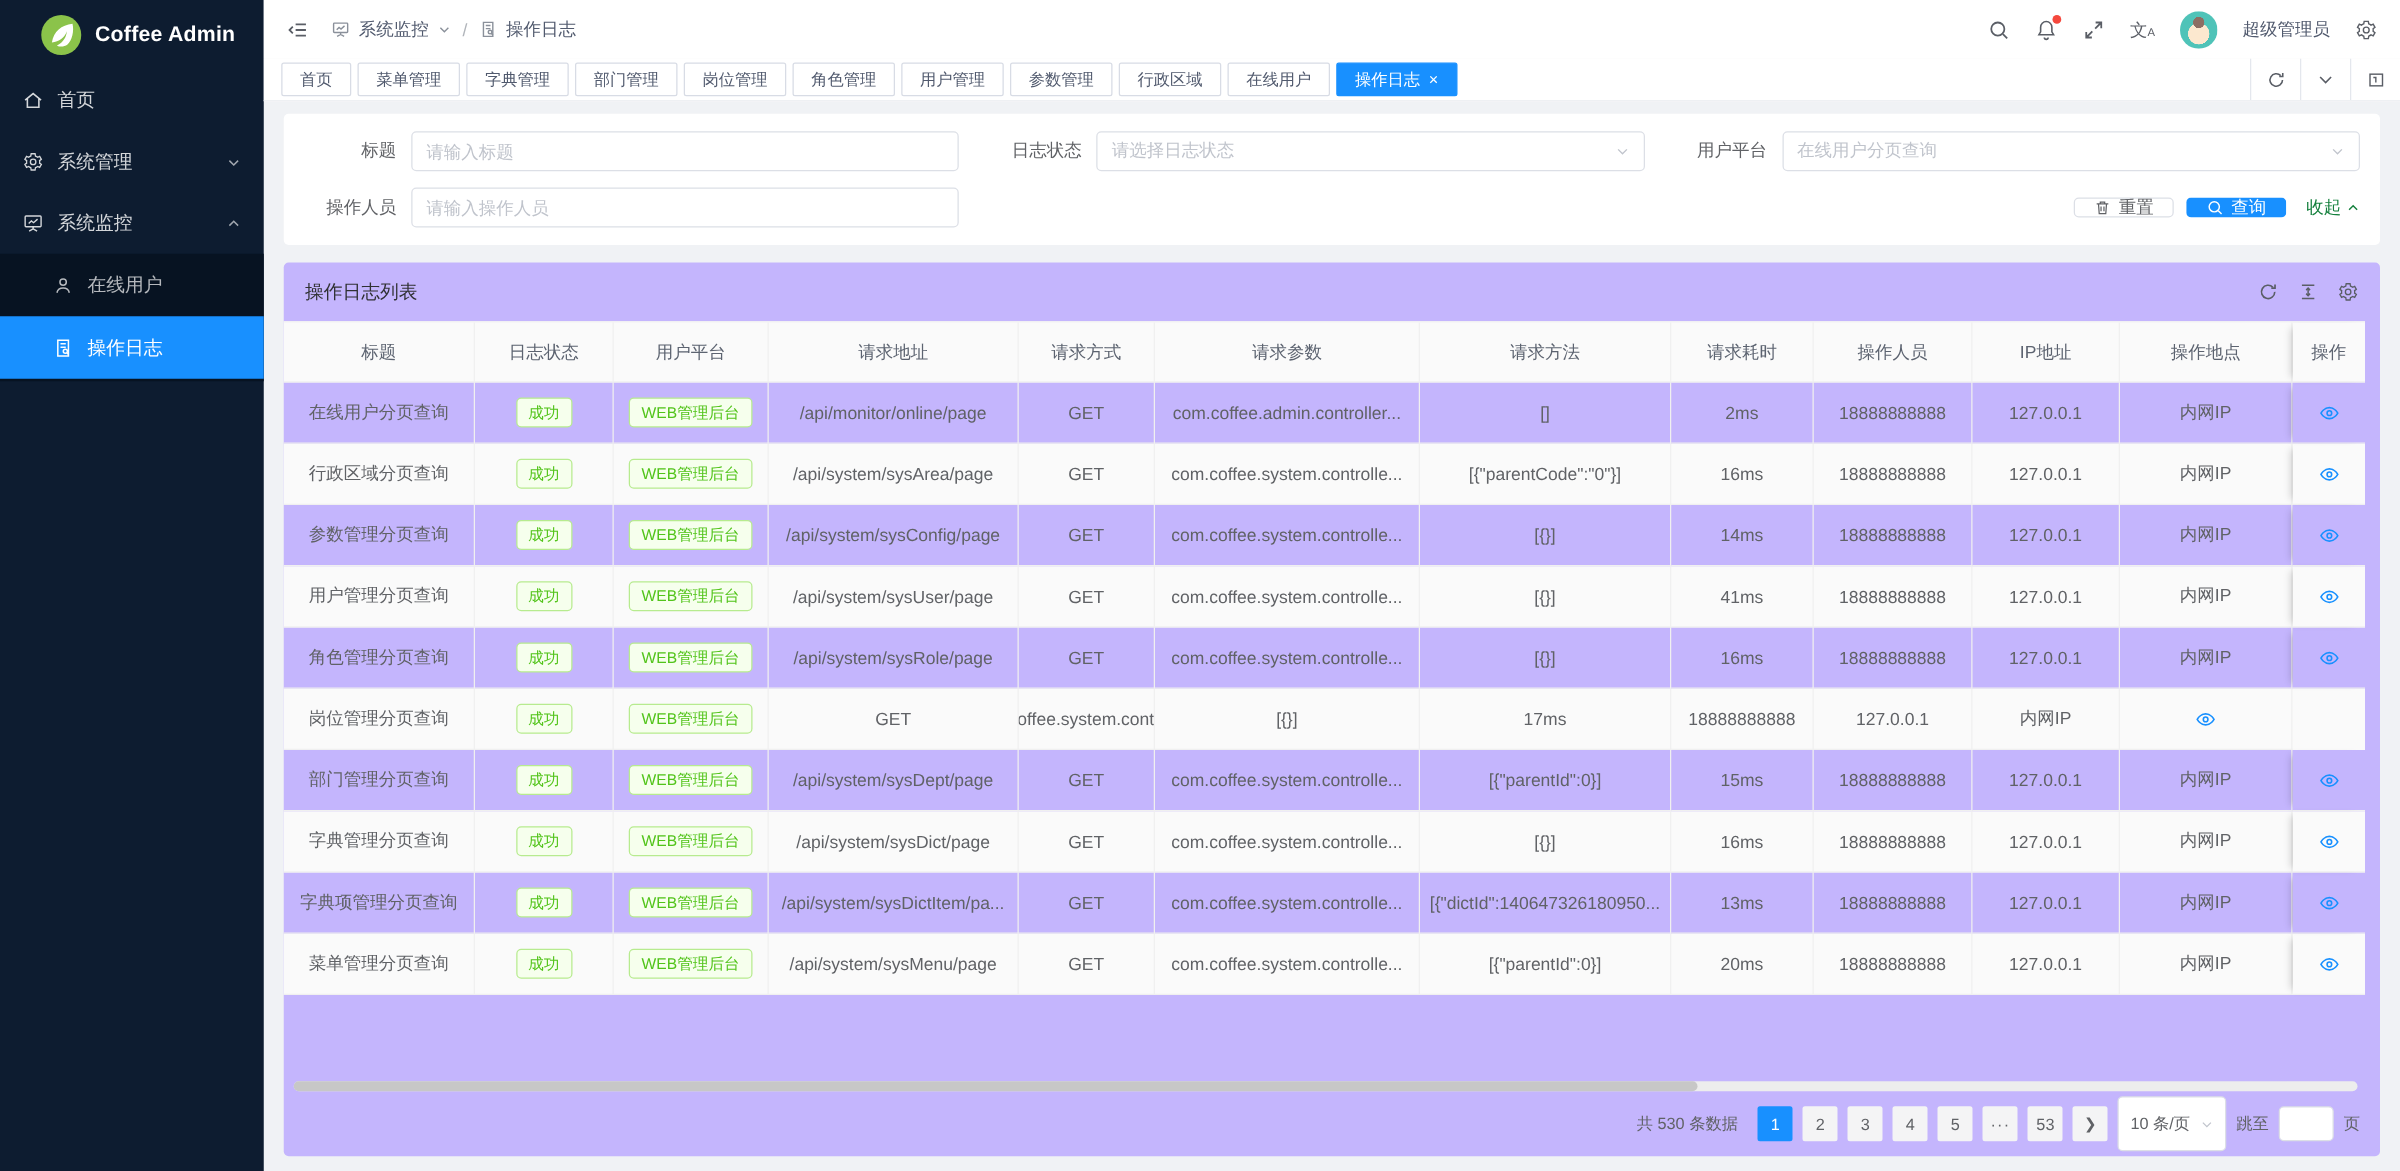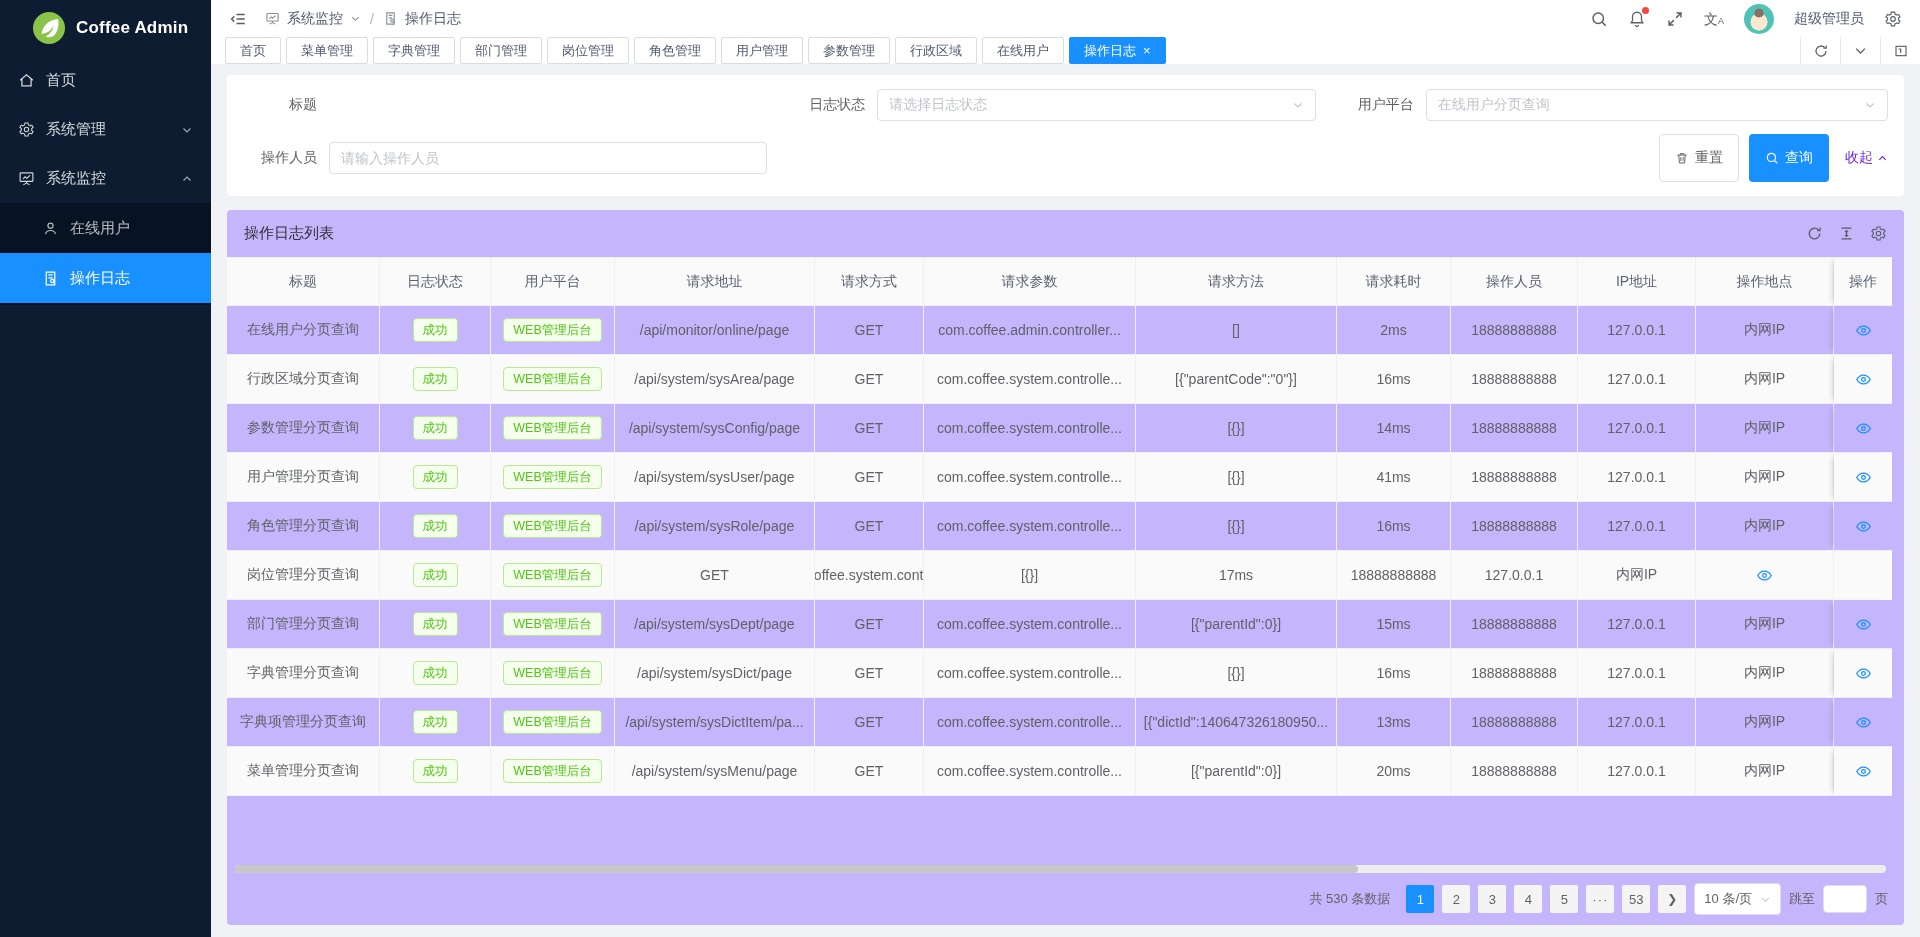--- a/index.html
+++ b/index.html
@@ -59,25 +59,25 @@
   .form-row + .form-row { margin-top:13px; }
   .form-item { display:flex; align-items:center; padding-right:24px; }
   .form-label { width:86px; min-width:86px; text-align:right; padding-right:12px; color:#606266; }
   .input, .select { flex:1; height:32px; border:1px solid #dcdfe6; border-radius:4px; background:#fff;
     display:flex; align-items:center; padding:0 11px; font-size:14px; color:#606266; }
   input.input { outline:none; font-family:inherit; }
   input.input::placeholder { color:#c0c4cc; }
   .select { color:#c0c4cc; cursor:pointer; }
   .select .caret { margin-left:auto; width:12px; height:12px; color:#c0c4cc; }
   .form-actions { grid-column:2 / 4; display:flex; align-items:center; justify-content:flex-end; padding-right:0; gap:10px; }
-  .btn { height:48px; padding:0 15px; border-radius:4px; font-size:14px; display:inline-flex; align-items:center; gap:6px; cursor:pointer; border:1px solid transparent; font-family:inherit; }
+  .btn { height:16px; padding:0 15px; border-radius:4px; font-size:14px; display:inline-flex; align-items:center; gap:6px; cursor:pointer; border:1px solid transparent; font-family:inherit; }
   .btn svg { width:14px; height:14px; }
   .btn-reset { background:#fff; border-color:#dcdfe6; color:#606266; }
   .btn-primary { background:#1890ff; color:#fff; }
-  .link-collapse { color:#6d28d9; display:inline-flex; align-items:center; gap:4px; cursor:pointer; margin-left:6px; }
+  .link-collapse { color:#15803d; display:inline-flex; align-items:center; gap:4px; cursor:pointer; margin-left:6px; }
   .link-collapse svg { width:11px; height:11px; }
 
   
   .table-card { background:#c4b5fd; border-radius:4px; margin-top:14px; height:715px; display:flex; flex-direction:column; }
   .card-header { height:47px; min-height:47px; display:flex; align-items:center; padding:0 17px; }
   .card-title { font-size:15px; color:#303133; }
   .card-tools { margin-left:auto; display:flex; align-items:center; gap:15px; color:#4a4f57; }
   .card-tools .icon-btn { width:17px; height:17px; }
 
   .table-wrap { padding-right:12px; }
@@ -112,21 +112,21 @@
 
   .pagination { height:52px; min-height:52px; display:flex; align-items:center; justify-content:flex-end; gap:8px;
                 padding:0 16px; font-size:13px; color:#606266; }
   .pg-total { margin-right:8px; }
   .pager { display:flex; gap:8px; }
   .page-btn { min-width:28px; height:28px; padding:0 6px; border-radius:2px; background:#f4f4f5; color:#606266;
               display:flex; align-items:center; justify-content:center; cursor:pointer; }
   .page-btn.active { background:#1890ff; color:#fff; }
   .page-btn.ellipsis { letter-spacing:1px; }
   .next-btn { min-width:28px; height:28px; border-radius:2px; background:#f4f4f5; display:flex; align-items:center; justify-content:center; cursor:pointer; font-size:12px; }
-  .size-select { height:32px; border:1px solid #dcdfe6; border-radius:4px; display:flex; align-items:center; gap:8px;
+  .size-select { height:44px; border:1px solid #dcdfe6; border-radius:4px; display:flex; align-items:center; gap:8px;
                  padding:0 9px; cursor:pointer; background:#fff; }
   .size-select .caret { width:11px; height:11px; color:#c0c4cc; }
   .jump-input { width:44px; height:28px; border:1px solid #dcdfe6; border-radius:4px; outline:none; text-align:center; font-family:inherit; }
   .bottom-strip { height:12px; }
 </style>
 </head>
 <body>
 
 <aside class="sidebar">
   <div class="logo">
@@ -296,20 +296,21 @@
       </span>
     </div>
   </div>
 
   <div class="content">
 
     <section class="search-card">
       <div class="form-row">
         <div class="form-item">
           <label class="form-label">标题</label>
+          <input class="input" placeholder="请输入标题" style="">
         </div>
         <div class="form-item">
           <label class="form-label">日志状态</label>
           <div class="select">
             <span>请选择日志状态</span>
             <svg class="caret" viewBox="0 0 24 24" fill="none" stroke="currentColor" stroke-width="2.2">
                 <path d="M5 9l7 7 7-7"></path>
               </svg>
           </div>
         </div>

